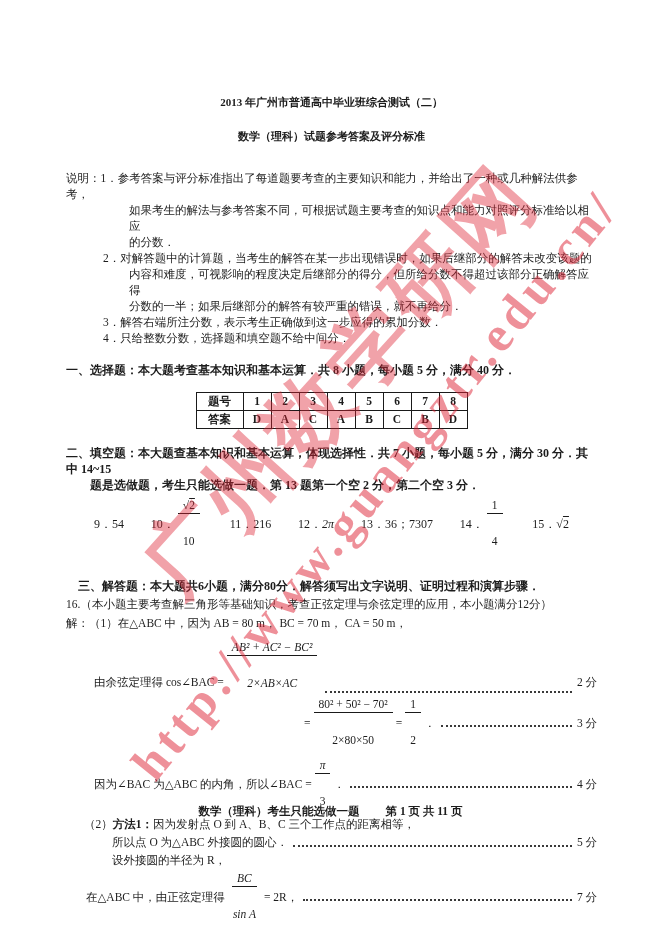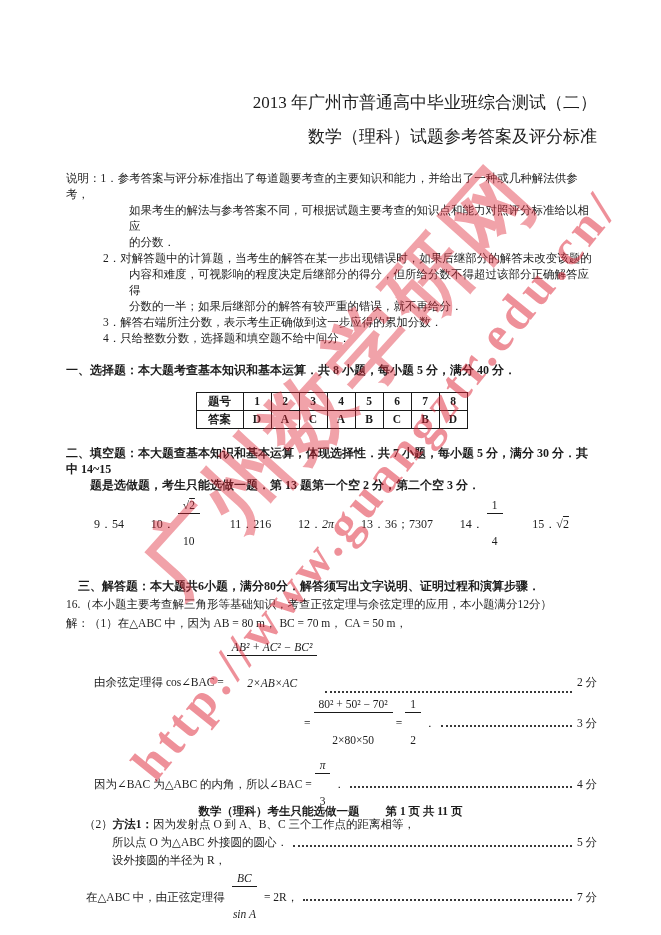--- a/index.html
+++ b/index.html
@@ -3,21 +3,21 @@
 <meta charset="utf-8">
 <style>
   html,body{margin:0;padding:0;}
   body{
     width:661px;height:935px;position:relative;overflow:hidden;
     background:#ffffff;color:#1c1c1c;
     font-family:"Liberation Serif","DejaVu Serif",serif;
     font-size:11.5px;line-height:16px;
   }
   .content{position:absolute;left:0;top:0;right:0;padding:92px 64px 0 66px;}
-  .title{ text-align:right;font-weight:normal;font-size:17px;line-height:21px;}
+  .title{ text-align:center;font-weight:bold;font-size:11px;line-height:21px;}
   .title2{margin-top:13px;}
   .notes{margin-top:23px;font-size:11.5px;line-height:16.5px;}
   .n0{padding-left:0;}
   .n1{padding-left:37px;}
   .n2{padding-left:63px;}
   .sec-heading{font-weight:bold;font-size:12px;line-height:16px;}
   .sec1{margin-top:16px;}
   .answer-table{border-collapse:collapse;margin:14px auto 0;}
   .answer-table td{
     border:1.4px solid #1a1a1a;text-align:center;font-weight:bold;

